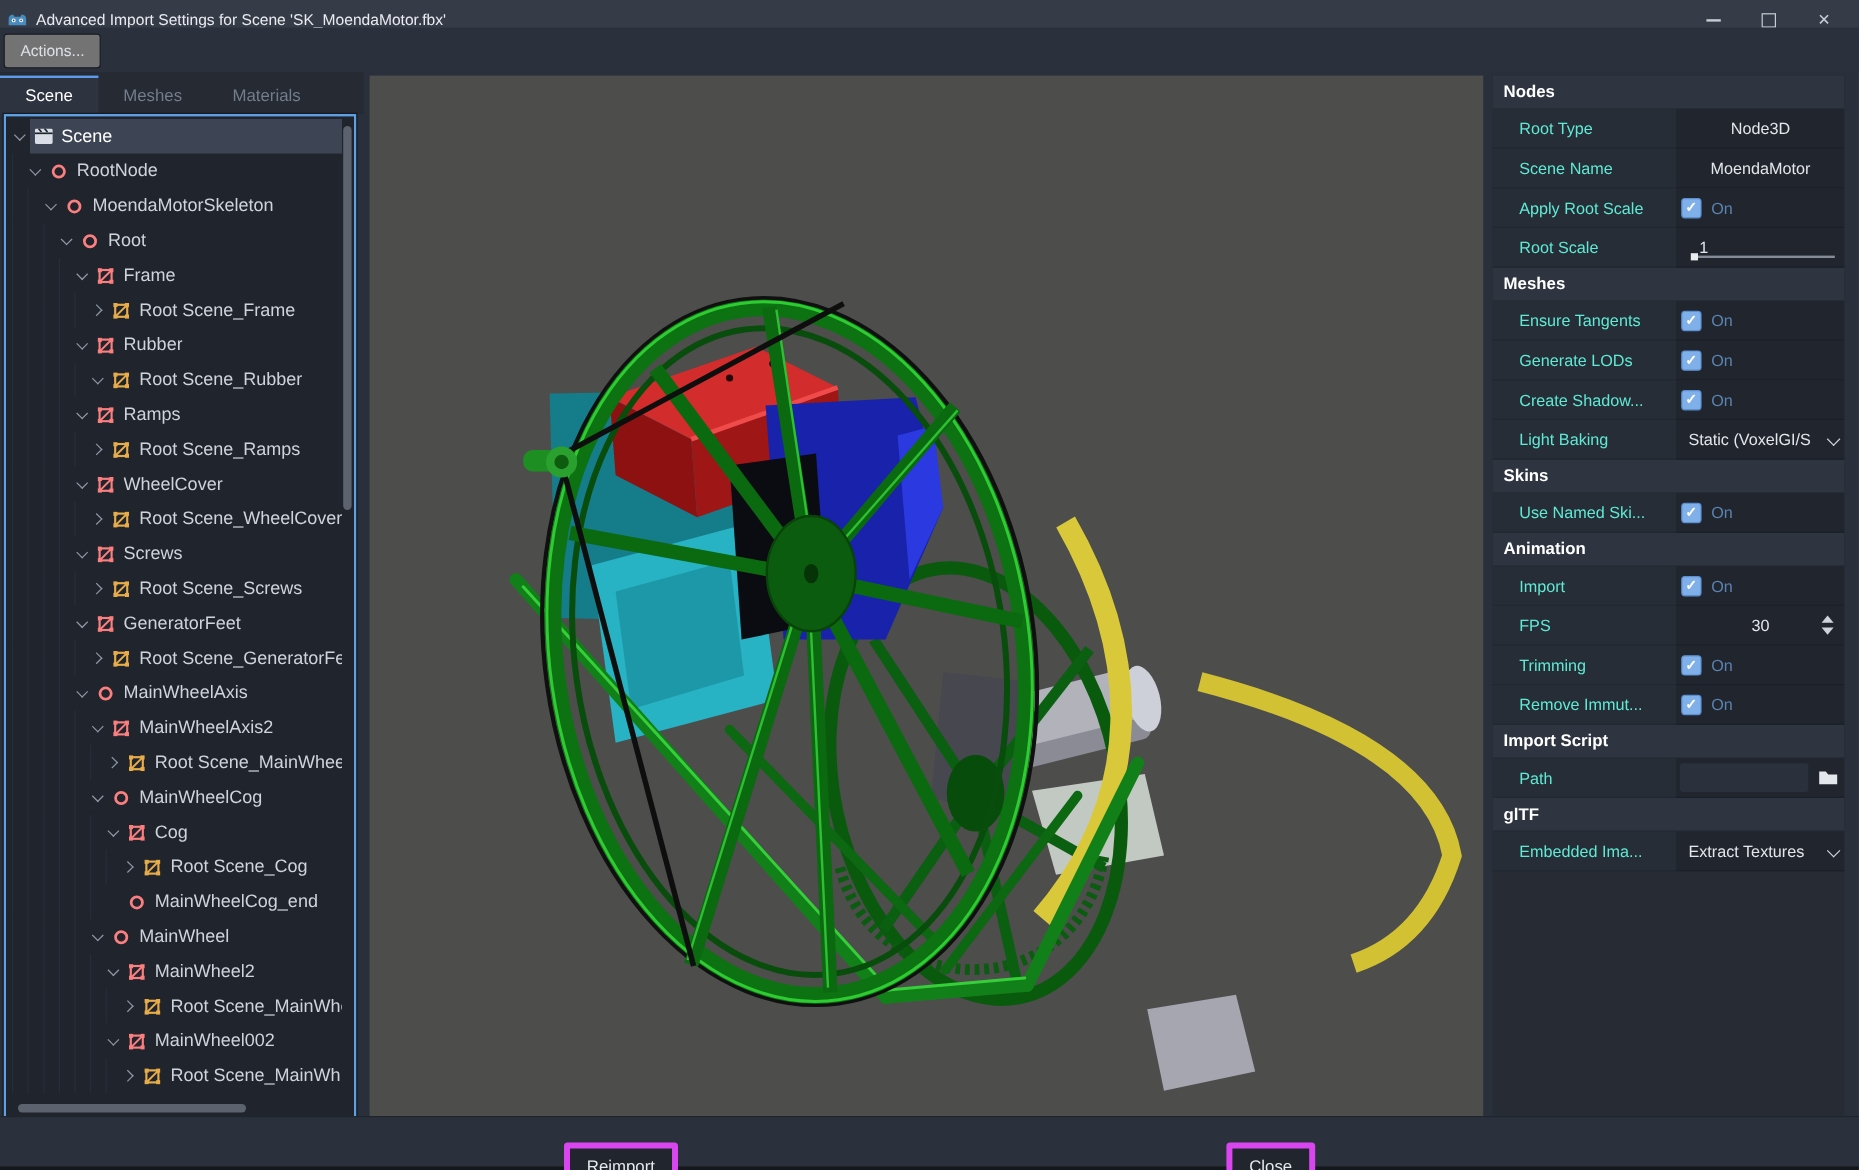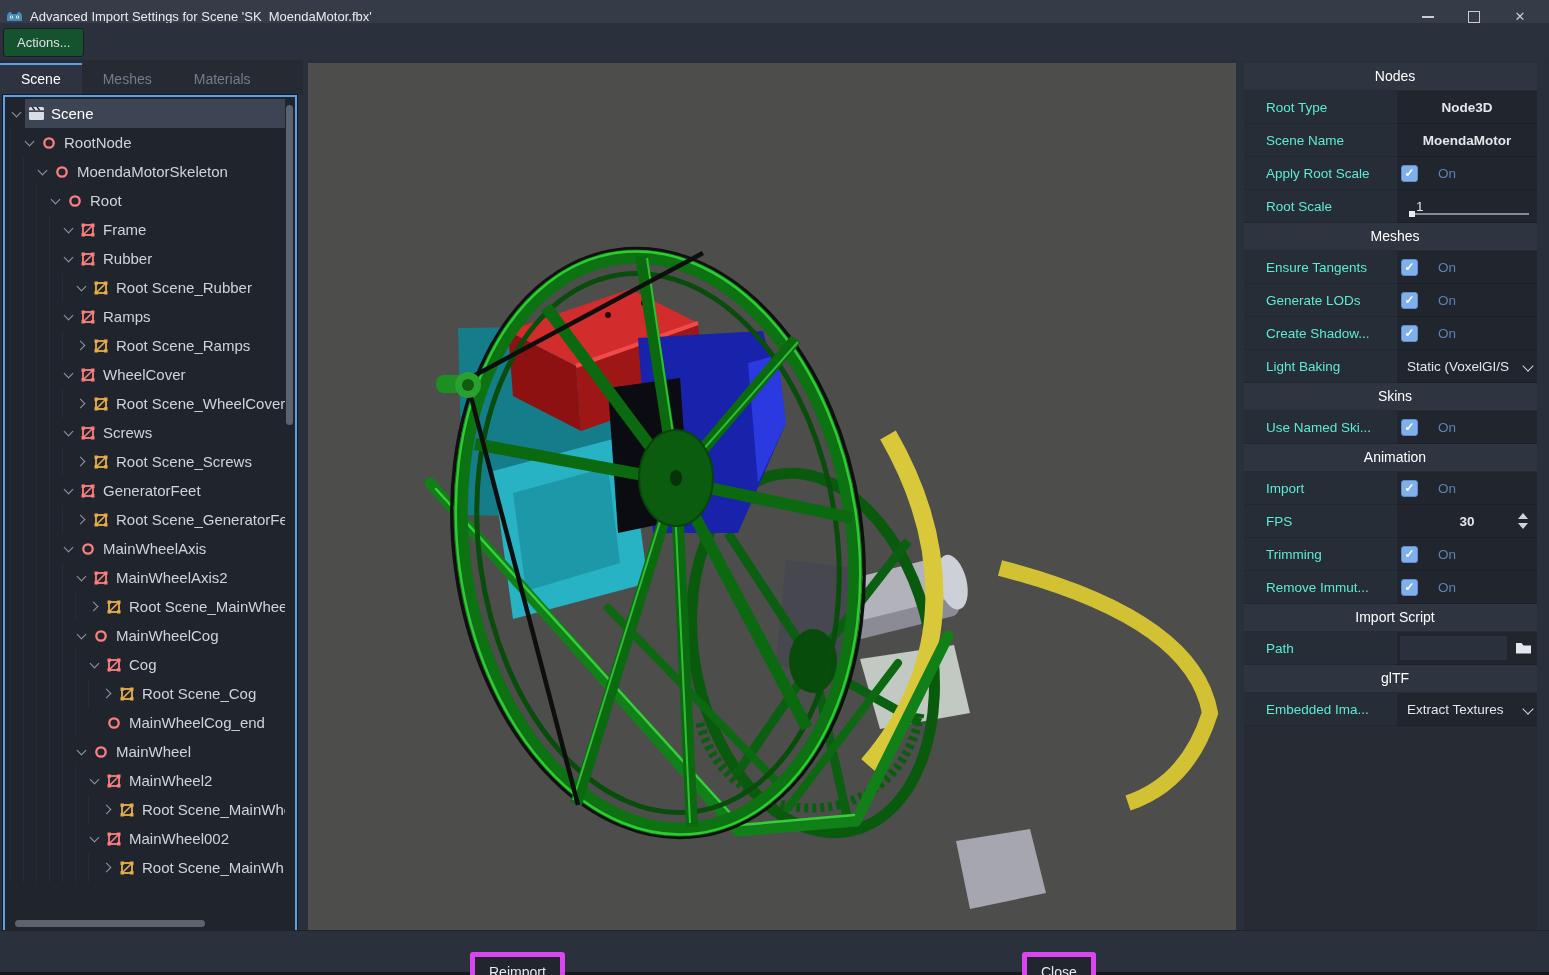--- a/index.html
+++ b/index.html
@@ -13,21 +13,21 @@
     display:flex;align-items:center;gap:8px;padding-left:7px;box-sizing:border-box;
     border-bottom:1px solid #20242c;color:#e9ebee;font-size:13px;}
   .godot-logo{width:15px;height:12px;flex:none;}
   .win-controls{margin-left:auto;display:flex;align-items:center;gap:24px;padding-right:18px;}
   .wc{width:22px;height:16px;display:flex;align-items:center;justify-content:center;cursor:default;}
   .wc-min{width:12px;height:2px;background:#c8cdd5;}
   .wc-max{width:10px;height:10px;border:1.5px solid #c8cdd5;}
   .wc-close{color:#c8cdd5;font-size:13px;line-height:1;}
   
   .menubar{position:absolute;left:0;top:23px;width:1549px;height:37px;background:#2b313c;}
-  .actions-btn{position:absolute;left:3px;top:5px;padding:6px 13px;background:#14532d;
+  .actions-btn{position:absolute;left:3px;top:5px;padding:6px 13px;background:#737373;
     color:#dde1e7;font-size:13px;border-radius:3px;border:1px solid #191d24;}
   
   .tabbar{position:absolute;left:0;top:60px;width:303px;height:35px;background:#252a33;
     display:flex;align-items:flex-end;}
   .tab{height:32px;line-height:32px;padding:0 21px;font-size:14px;color:#747d8c;
     box-sizing:border-box;cursor:default;}
   .tab.active{background:#2d333f;color:#ffffff;border-top:2px solid var(--accent);line-height:29px;}
   
   .tree-panel{position:absolute;left:3px;top:95px;width:294px;height:837px;box-sizing:border-box;
     background:#20252d;border:2px solid #5fa0e4;outline:1px solid #171b21;}
@@ -44,32 +44,32 @@
   .tree-row.selected .row-body{background:#3d4554;color:#ffffff;}
   .ticon{width:16px;height:16px;flex:none;display:flex;align-items:center;justify-content:center;}
   .tlabel{overflow:hidden;}
   .vscroll{position:absolute;right:2px;top:8px;width:7px;height:320px;background:#5d636e;border-radius:4px;}
   .hscroll{position:absolute;left:10px;bottom:3px;height:7px;width:190px;background:#5d636e;border-radius:4px;}
   
   .viewport{position:absolute;left:308px;top:63px;width:928px;height:867px;background:var(--viewport-bg);}
   
   .inspector{position:absolute;left:1244px;top:63px;width:293px;height:867px;background:#262b34;
     font-size:13.5px;overflow:hidden;}
-  .sec-header{height:27px;line-height:27px;background:#2e3541;color:#ffffff;font-weight:normal;
-    padding-left:9px;font-size:14px;margin-bottom:1px;text-align:center;}
+  .sec-header{height:27px;line-height:27px;background:#2e3541;color:#ffffff;font-weight:bold;
+    padding-left:9px;font-size:14px;margin-bottom:1px;}
   .prop-row{height:33px;display:flex;}
   .prop-label{width:153px;box-sizing:border-box;padding-left:22px;line-height:33px;color:#5eead4;
     background:#272d37;border-bottom:1px solid #222730;overflow:hidden;white-space:nowrap;}
   .prop-value{flex:1;background:#20252e;border-bottom:1px solid #1b2028;display:flex;
     align-items:center;position:relative;color:#e3e6ea;min-width:0;}
-  .val-center{flex:1;text-align:center;overflow:hidden;white-space:nowrap;font-weight:bold;}
+  .val-center{flex:1;text-align:center;overflow:hidden;white-space:nowrap;}
   .checkbox{width:17px;height:17px;border-radius:3px;background:var(--check-blue);
     border:1px solid #5d8fd0;margin-left:4px;display:flex;align-items:center;justify-content:center;
     color:#fff;font-size:12px;font-weight:bold;flex:none;box-sizing:border-box;}
-  .on-label{margin-left:20px;color:var(--on-text);}
+  .on-label{margin-left:8px;color:var(--on-text);}
   .dd-icon{position:absolute;right:5px;top:12px;width:7px;height:7px;
     border-right:1.8px solid #cfd4db;border-bottom:1.8px solid #cfd4db;transform:rotate(45deg);}
   .dd-text{flex:1;padding-left:10px;overflow:hidden;white-space:nowrap;}
   .spin-icons{position:absolute;right:9px;top:8px;width:10px;height:16px;}
   .spin-icons::before{content:"";position:absolute;top:0;left:0;
     border-left:5px solid transparent;border-right:5px solid transparent;border-bottom:6px solid #cfd4db;}
   .spin-icons::after{content:"";position:absolute;bottom:0;left:0;
     border-left:5px solid transparent;border-right:5px solid transparent;border-top:6px solid #cfd4db;}
   .slider-val{padding-left:19px;}
   .slider-line{position:absolute;left:14px;right:8px;bottom:7px;height:2px;background:#868c97;}
@@ -181,20 +181,41 @@
             <svg width="14" height="14" viewBox="0 0 14 14">
     <rect x="2" y="2" width="10" height="10" fill="none" stroke="#fc7f7f" stroke-width="1.8"></rect>
     <line x1="11" y1="3" x2="3" y2="11" stroke="#fc7f7f" stroke-width="1.6"></line>
     <rect x="0.5" y="0.5" width="3.4" height="3.4" fill="#fc7f7f"></rect>
               <rect x="10.1" y="0.5" width="3.4" height="3.4" fill="#fc7f7f"></rect>
     <rect x="0.5" y="10.1" width="3.4" height="3.4" fill="#fc7f7f"></rect>
               <rect x="10.1" y="10.1" width="3.4" height="3.4" fill="#fc7f7f"></rect>
   </svg>
           </span>
           <span class="tlabel">Frame</span>
+        </span>
+      </div>
+      <div class="tree-row">
+        <span class="guide"></span>
+        <span class="guide"></span>
+        <span class="guide"></span>
+        <span class="guide"></span>
+        <span class="guide"></span>
+        <span class="arr closed"></span>
+        <span class="row-body">
+          <span class="ticon">
+            <svg width="14" height="14" viewBox="0 0 14 14">
+    <rect x="2" y="2" width="10" height="10" fill="none" stroke="#e8ad49" stroke-width="1.8"></rect>
+    <line x1="11" y1="3" x2="3" y2="11" stroke="#e8ad49" stroke-width="1.6"></line>
+    <rect x="0.5" y="0.5" width="3.4" height="3.4" fill="#e8ad49"></rect>
+              <rect x="10.1" y="0.5" width="3.4" height="3.4" fill="#e8ad49"></rect>
+    <rect x="0.5" y="10.1" width="3.4" height="3.4" fill="#e8ad49"></rect>
+              <rect x="10.1" y="10.1" width="3.4" height="3.4" fill="#e8ad49"></rect>
+  </svg>
+          </span>
+          <span class="tlabel">Root Scene_Frame</span>
         </span>
       </div>
       <div class="tree-row">
         <span class="guide"></span>
         <span class="guide"></span>
         <span class="guide"></span>
         <span class="guide"></span>
         <span class="arr open"></span>
         <span class="row-body">
           <span class="ticon">

